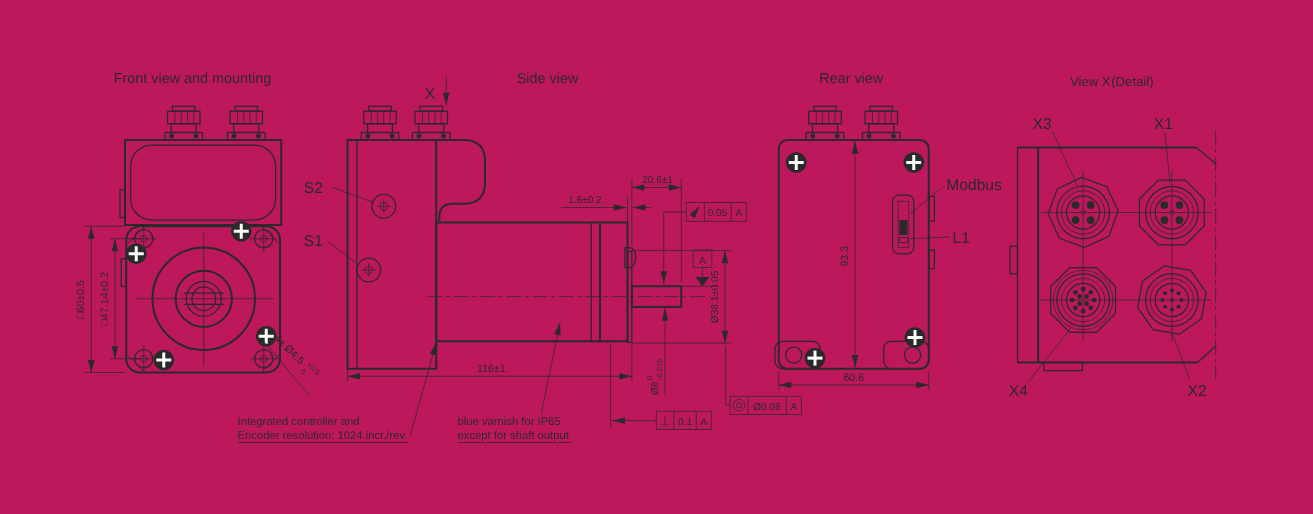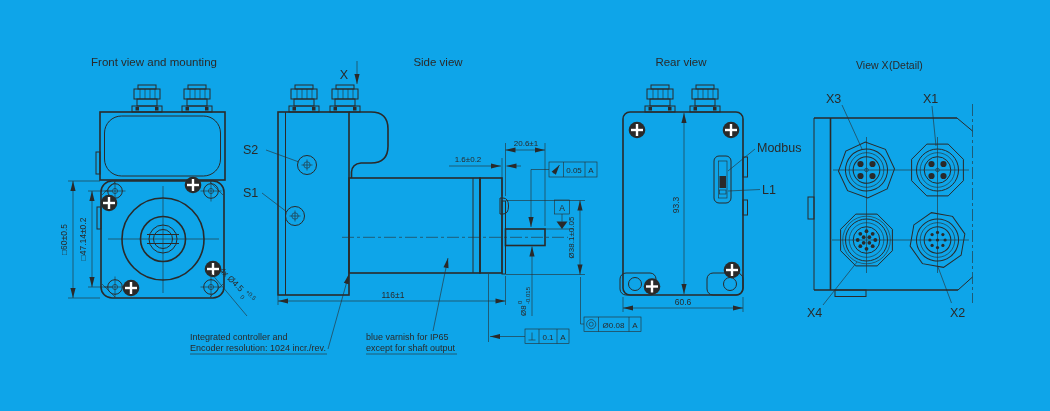--- a/index.html
+++ b/index.html
@@ -1,16 +1,16 @@
 <!DOCTYPE html>
 <html><head>
 <meta charset="utf-8">
 <style>
   html,body{margin:0;padding:0;background:#ffffff;}
-  .canvas{position:relative;width:1050px;height:411px;background:#0ea5e9;overflow:hidden;}
+  .canvas{position:relative;width:1050px;height:411px;background:#be185d;overflow:hidden;}
   svg{display:block;}
   .ln{fill:none;stroke:#2a2a2a;}
   .thk{stroke-width:1.6;}
   .med{stroke-width:1;}
   .thin{stroke-width:.6;}
   .cl{stroke-width:.6;stroke-dasharray:12 3 3 3;}
   .fill{fill:#2a2a2a;stroke:none;}
   text{fill:#2a2a2a;font-family:"Liberation Sans","DejaVu Sans",sans-serif;}
   .t11{font-size:11.5px;}
   .t12{font-size:12.5px;}

